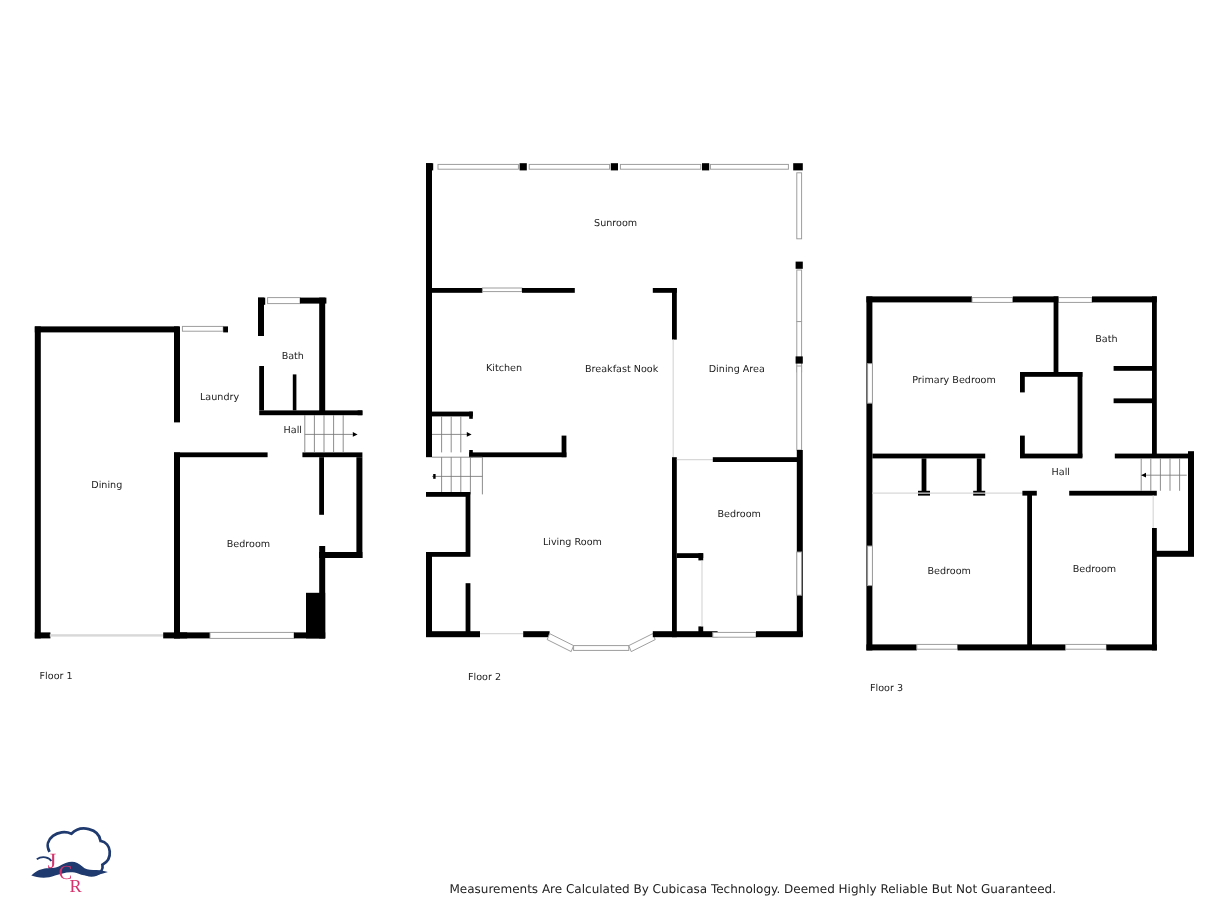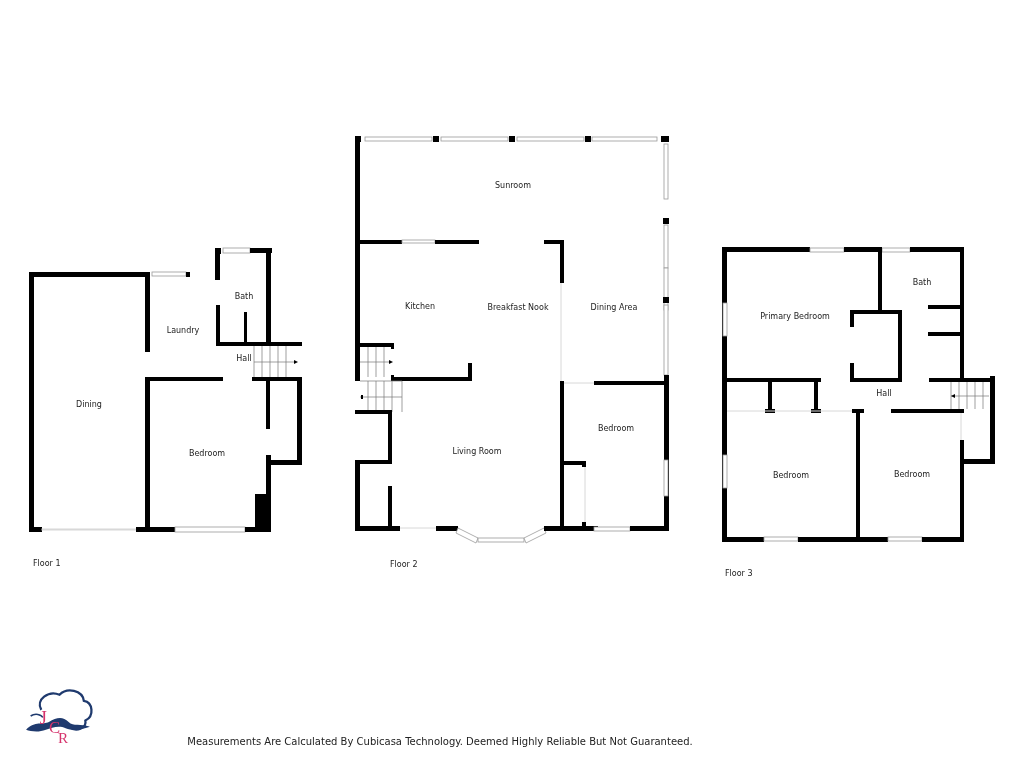--- a/index.html
+++ b/index.html
@@ -4,21 +4,21 @@
 <style>
   html, body { margin:0; padding:0; background:#ffffff; }
   body { width:1024px; height:768px; position:relative; overflow:hidden; font-family:"DejaVu Sans", sans-serif; }
   svg.plan { position:absolute; left:0; top:0; }
   .lbl { font-family:"DejaVu Sans", sans-serif; font-size:8px; fill:#222; }
   .flbl { font-family:"DejaVu Sans", sans-serif; font-size:8px; fill:#222; }
   .wall { fill:#000; }
   .win { fill:#fff; stroke:#9a9a9a; stroke-width:0.8; }
   .open { stroke:#d8d8d8; stroke-width:1; fill:none; }
   .stair { stroke:#777; stroke-width:0.7; fill:none; }
-  .disclaimer { position:absolute; left:0; width:880px; top:736px; text-align:center; font-size:10px; color:#222; font-family:"DejaVu Sans", sans-serif; }
+  .disclaimer { position:absolute; left:0; width:880px; top:736px; text-align:right; font-size:10px; color:#222; font-family:"DejaVu Sans", sans-serif; }
   .logo { position:absolute; left:20px; top:684px; width:76px; height:64px; }
 </style>
 </head>
 <body>
 
 <svg class="plan" width="1024" height="768" viewBox="0 0 1024 768">
 
   <g>
 
     <rect class="wall" x="29" y="272" width="120" height="5"></rect>

